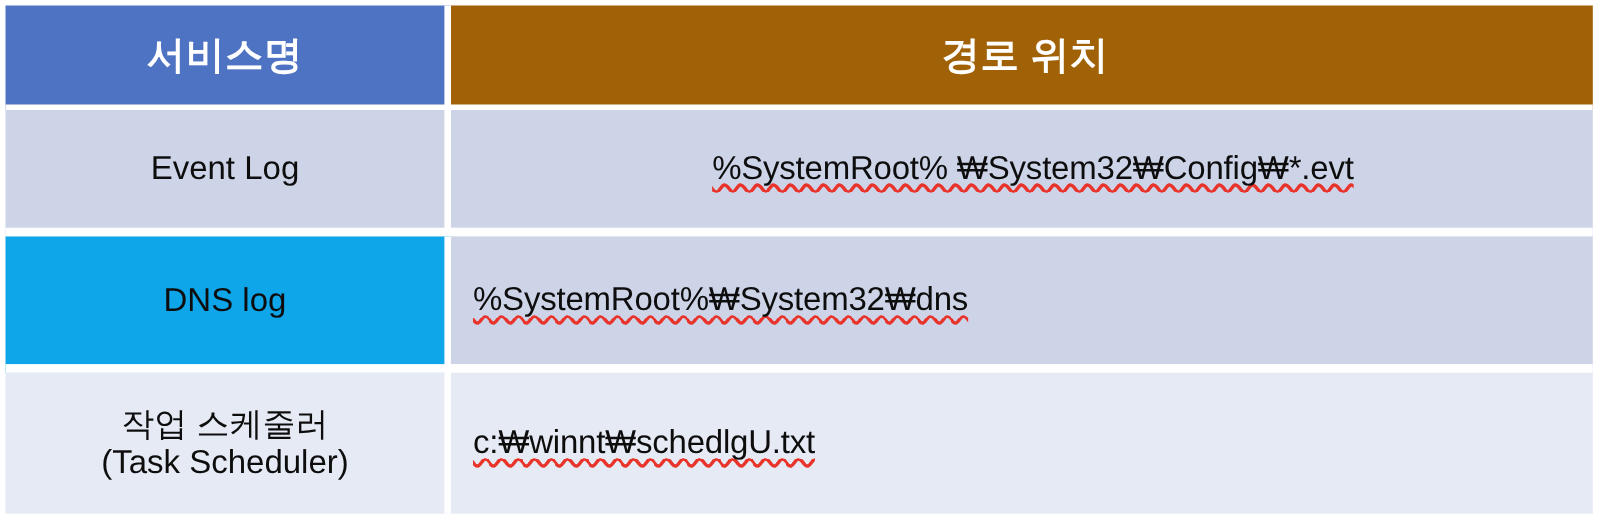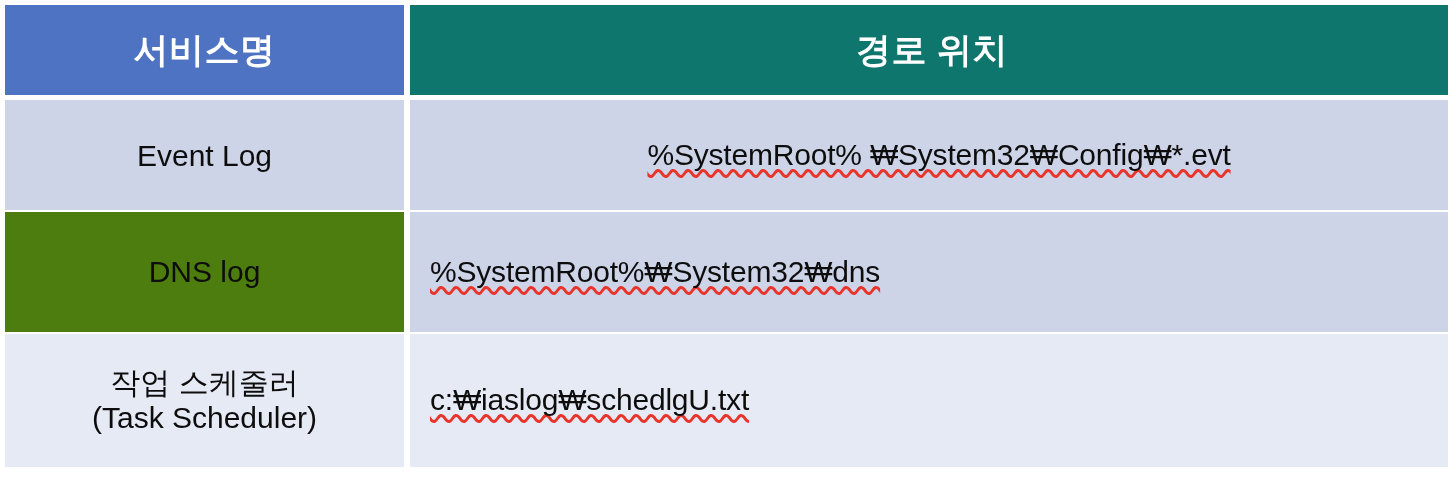--- a/index.html
+++ b/index.html
@@ -61,21 +61,21 @@
     border-bottom: 5px solid #ffffff;
   }
 
   
   tbody td {
     padding: 0;
     border: none;
     vertical-align: middle;
     font-size: 30px;
     color: #0d0d0d;
-    border-bottom: 2px solid #0c4a6e;
+    border-bottom: 8px solid #0c4a6e;
   }
   tbody tr:last-child td {
     border-bottom: none;
   }
 
   tbody td.cell-service {
     text-align: center;
     border-right: 6px solid #ffffff;
     line-height: 1.18;
   }
@@ -123,49 +123,49 @@
 
 <div class="table-wrap">
   <table class="log-table">
     <colgroup>
       <col class="col-service">
       <col class="col-path">
     </colgroup>
     <thead>
       <tr class="header-row">
         <th class="th-service" style="background: rgb(79, 115, 195); color: rgb(255, 255, 255); border-right-color: rgb(255, 255, 255); border-bottom-color: rgb(255, 255, 255);">서비스명</th>
-        <th class="th-path" style="background: #0f766e; color: rgb(255, 255, 255); border-bottom-color: rgb(255, 255, 255);">경로 위치</th>
+        <th class="th-path" style="background: #a16207; color: rgb(255, 255, 255); border-bottom-color: rgb(255, 255, 255);">경로 위치</th>
       </tr>
     </thead>
     <tbody>
 
       <tr class="row-1 band-dark">
         <td class="cell-service" style="background: rgb(206, 212, 232); border-right-color: rgb(255, 255, 255); border-bottom-color: rgb(255, 255, 255);">
           <span class="svc-line-main">Event Log</span>
         </td>
         <td class="cell-path" style="background: rgb(206, 212, 232); border-bottom-color: rgb(255, 255, 255); text-align: center;">
           <span class="path-text spell">%SystemRoot% ₩System32₩Config₩*.evt</span>
         </td>
       </tr>
 
 
       <tr class="row-3 band-dark">
-        <td class="cell-service" style="background: #4d7c0f; border-right-color: rgb(255, 255, 255); border-bottom-color: rgb(255, 255, 255);">
+        <td class="cell-service" style="background: #0ea5e9; border-right-color: rgb(255, 255, 255); border-bottom-color: rgb(255, 255, 255);">
           <span class="svc-line-main">DNS log</span>
         </td>
         <td class="cell-path" style="background: rgb(206, 212, 232); border-bottom-color: rgb(255, 255, 255);">
           <span class="path-text spell">%SystemRoot%₩System32₩dns</span>
         </td>
       </tr>
 
       <tr class="row-4 band-light">
         <td class="cell-service" style="background: rgb(230, 234, 244); border-right-color: rgb(255, 255, 255); border-bottom-color: rgb(255, 255, 255);">
           <span class="svc-line-main">작업 스케줄러</span>
           <span class="svc-line-sub">(Task Scheduler)</span>
         </td>
         <td class="cell-path" style="background: rgb(230, 234, 244); border-bottom-color: rgb(255, 255, 255);">
-          <span class="path-text spell">c:₩iaslog₩schedlgU.txt</span>
+          <span class="path-text spell">c:₩winnt₩schedlgU.txt</span>
         </td>
       </tr>
 
     </tbody>
   </table>
 </div>
 
 </body></html>

